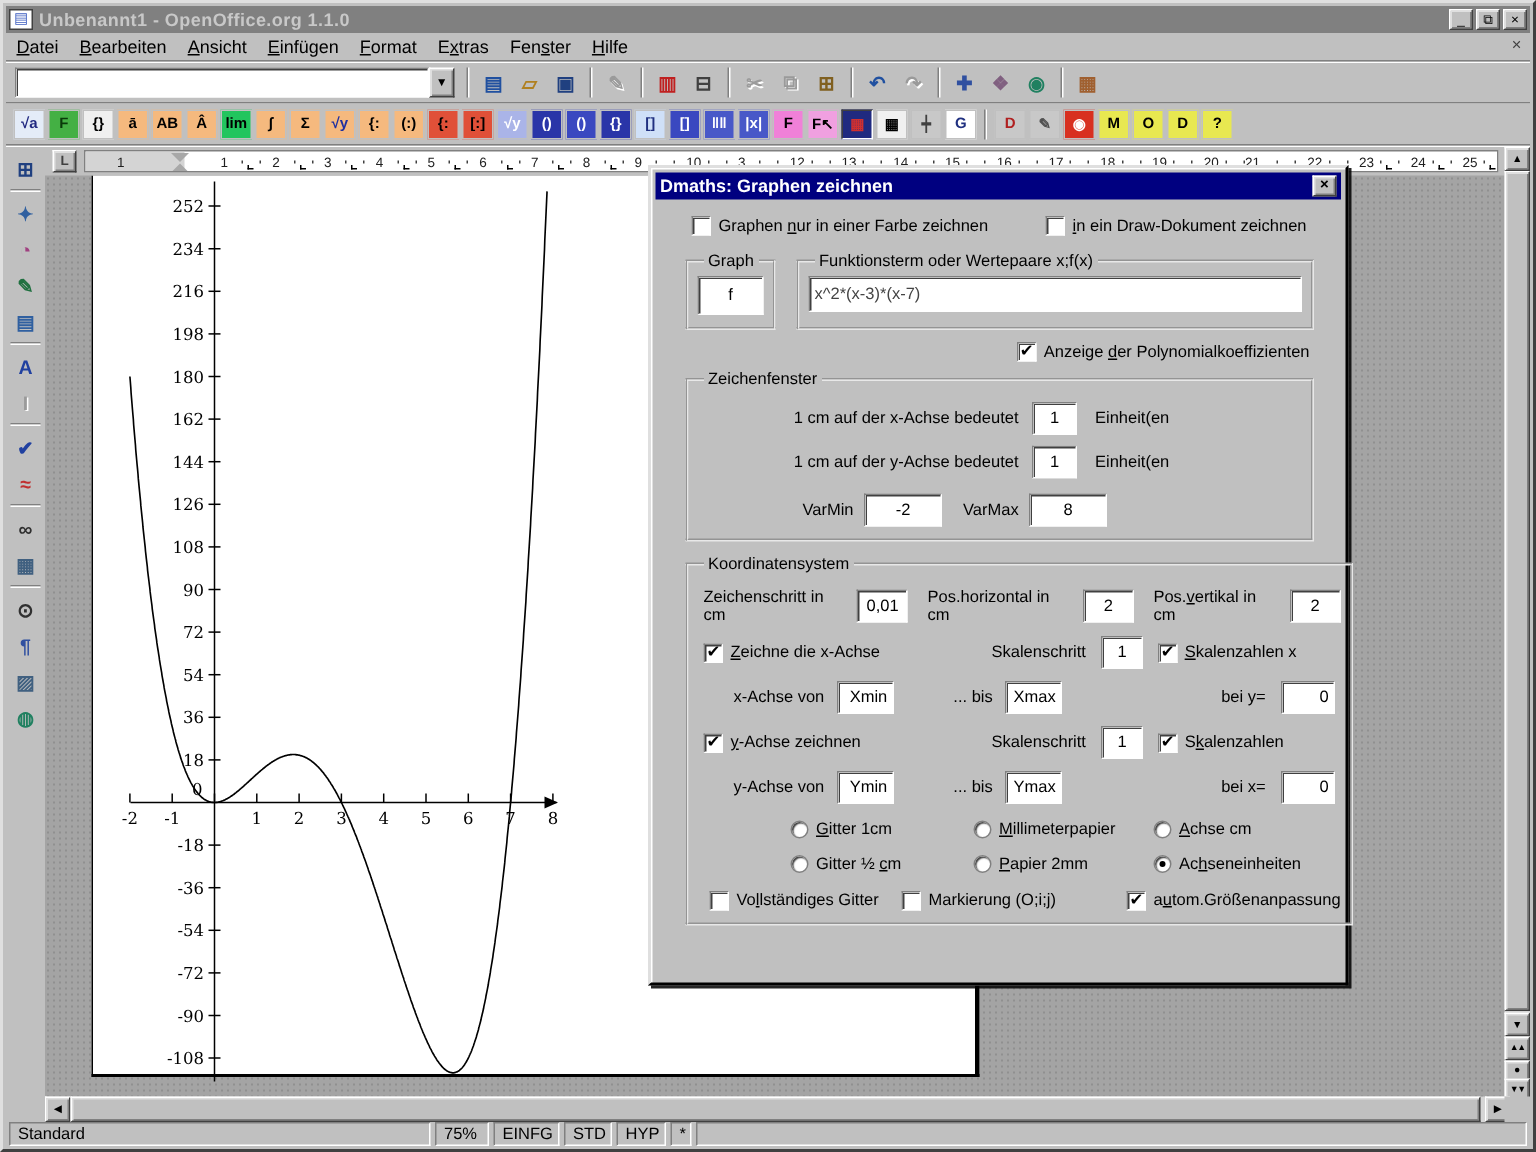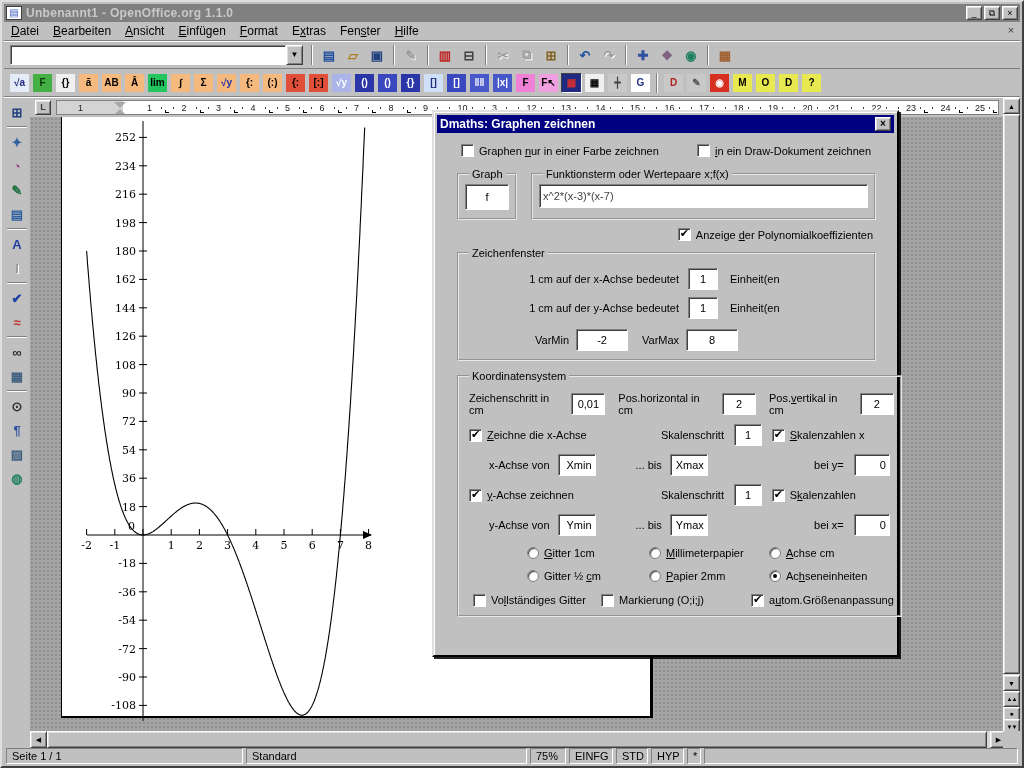--- a/index.html
+++ b/index.html
@@ -616,21 +616,20 @@
   <span class="sbtn raised dbl" style="bottom:0;">▼▼</span>
 </div>
 <div class="hscroll">
   <span class="hbtn raised" style="left:0;">◀</span>
   <span class="hthumb raised"></span>
   <span class="hbtn raised" style="right:0;">▶</span>
 </div>
 <div class="corner"></div>
 
 <div class="statusbar" id="statusbar">
-    <span class="sbf" style="width: 237px;">Seite 1 / 1</span>
     <span class="sbf" style="width: 281px;">Standard</span>
     <span class="sbf" style="width: 36px;">75%</span>
     <span class="sbf" style="width: 44px;">EINFG</span>
     <span class="sbf" style="width: 32px;">STD</span>
     <span class="sbf" style="width: 33px;">HYP</span>
     <span class="sbf" style="width: 14px;">*</span>
     <span class="sbf" style="flex: 1 1 0%;"></span>
   </div>
 
 </body></html>

